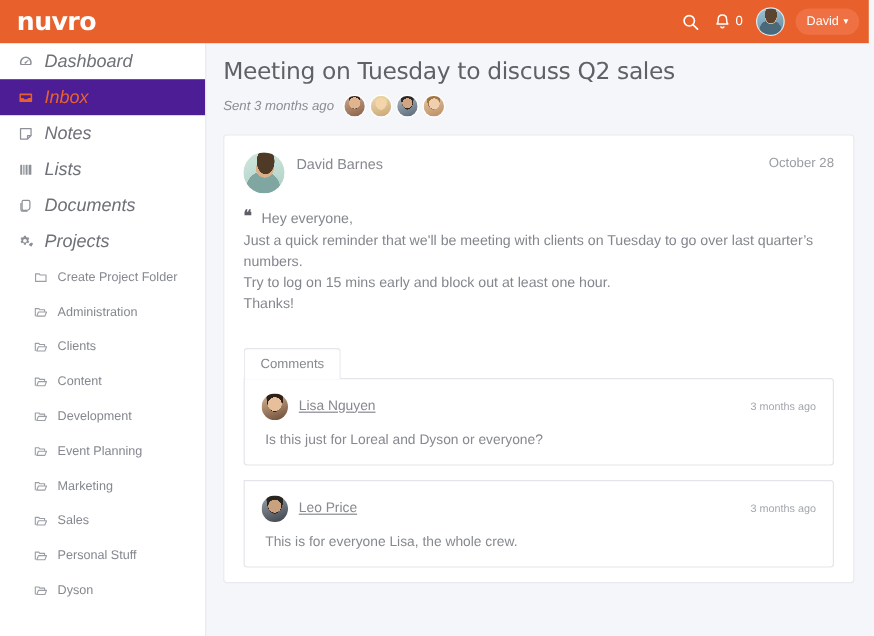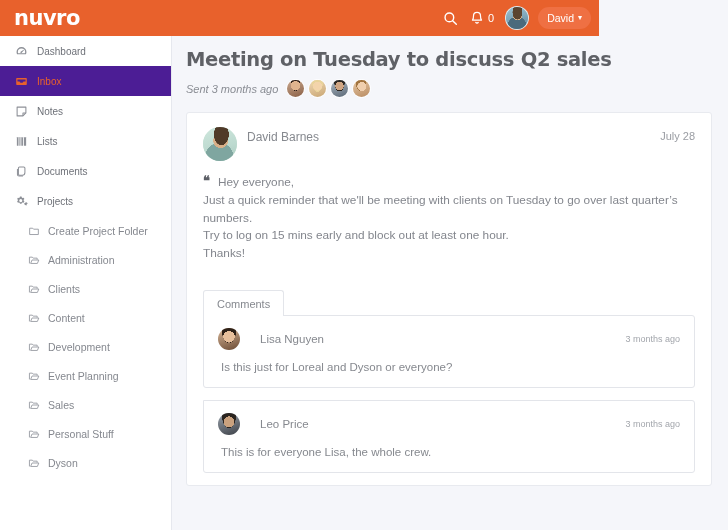--- a/index.html
+++ b/index.html
@@ -7,21 +7,21 @@
     width: 728px; height: 530px;
     overflow: hidden;
     background: #f5f6fa;
     font-family: "Liberation Sans", sans-serif;
     -webkit-font-smoothing: antialiased;
   }
 
   
   .topbar {
     position: absolute; top: 0; left: 0;
-    width: 599px; height: 36px;
+    width: 724px; height: 36px;
     background: #e8612c;
     display: flex; align-items: center;
     z-index: 20;
   }
   .logo {
     margin-left: 14px;
     color: #ffffff;
     font-size: 21px;
     font-weight: bold;
     letter-spacing: -0.5px;
@@ -68,21 +68,22 @@
     border-right: 1px solid #e6e8ee;
     overflow: hidden;
   }
   .nav-item {
     display: flex; align-items: center;
     height: 30px;
     padding-left: 14px;
     gap: 9px;
     cursor: pointer;
     color: #6e7178;
-    font-size: 10px;
+    font-size: 15px;
+    font-style: italic;
   }
   .nav-item.active { color: #e8612c; background: #4c1d95; }
   .nav-item .ni-icon {
     width: 14px; height: 14px; flex: none;
     display: flex; align-items: center; justify-content: center;
     color: #8d9097;
   }
   .nav-item.active .ni-icon { color: #e8612c; }
   .nav-item svg { display: block; }
   .nav-sub {
@@ -100,21 +101,21 @@
   
   .main {
     position: absolute; top: 36px; left: 172px;
     width: 556px; height: 494px;
     overflow: hidden;
   }
   .page-head { padding: 12px 18px 0 14px; }
   .page-title {
     color: #5f6166;
     font-size: 19.5px;
-    font-weight: bold;
+    font-weight: normal;
     letter-spacing: -0.3px;
     font-family: "DejaVu Sans", sans-serif;
     line-height: 1.25;
   }
   .subline {
     display: flex; align-items: center; gap: 8px;
     margin-top: 7px;
   }
   .sent-text {
     color: #8a8d94; font-size: 11px; font-style: italic;
@@ -179,21 +180,21 @@
     border-radius: 0 3px 3px 3px;
     background: #ffffff;
     margin-bottom: 12px;
     padding: 12px 14px 14px 14px;
   }
   .c-head { display: flex; align-items: center; }
   .c-av {
     width: 22px; height: 22px; border-radius: 50%;
     overflow: hidden; position: relative; flex: none;
   }
-  .c-name { margin-left: 20px; color: #86898f; font-size: 11.5px; }
+  .c-name { margin-left: 9px; color: #86898f; font-size: 11.5px; text-decoration: underline; }
   .c-time { margin-left: auto; color: #a3a6ac; font-size: 9px; }
   .c-body { color: #86898f; font-size: 11.5px; margin-top: 11px; margin-left: 3px; }
 
   
   .ph { position: absolute; inset: 0; }
   .ph::before, .ph::after { content: ""; position: absolute; }
 </style>
 </head>
 <body>
 
@@ -346,20 +347,29 @@
   <div class="nav-sub">
     <span class="ni-icon">
       <svg width="12" height="12" viewBox="0 0 16 16" fill="none" stroke="currentColor" stroke-width="1.25" stroke-linejoin="round">
         <path d="M1.9 12.6V4.2h3.9l1.1 1.3h5.3v2.1"></path>
           <path d="M3.5 12.6l1.9-4.6h9l-1.9 4.6z"></path>
       </svg>
     </span>
     <span>Event Planning</span>
   </div>
 
+  <div class="nav-sub">
+    <span class="ni-icon">
+      <svg width="12" height="12" viewBox="0 0 16 16" fill="none" stroke="currentColor" stroke-width="1.25" stroke-linejoin="round">
+        <path d="M1.9 12.6V4.2h3.9l1.1 1.3h5.3v2.1"></path>
+          <path d="M3.5 12.6l1.9-4.6h9l-1.9 4.6z"></path>
+      </svg>
+    </span>
+    <span>Marketing</span>
+  </div>
 
 
   <div class="nav-sub">
     <span class="ni-icon">
       <svg width="12" height="12" viewBox="0 0 16 16" fill="none" stroke="currentColor" stroke-width="1.25" stroke-linejoin="round">
         <path d="M1.9 12.6V4.2h3.9l1.1 1.3h5.3v2.1"></path>
           <path d="M3.5 12.6l1.9-4.6h9l-1.9 4.6z"></path>
       </svg>
     </span>
     <span>Sales</span>
@@ -415,21 +425,21 @@
 
   <div class="card">
 
     <div class="msg-head">
       <span class="msg-av">
         <span class="ph" style="background:linear-gradient(165deg,#cfe7dd 0%,#bcd9cf 60%,#a9cabe 100%)"></span>
         <span class="ph" style="background:radial-gradient(circle at 52% 40%,#d9b089 0 27%,transparent 28%),radial-gradient(circle at 48% 88%,#7fa6a0 0 40%,transparent 41%)"></span>
         <span class="ph" style="background:radial-gradient(ellipse at 54% 22%,#4f3a28 0 28%,transparent 29%)"></span>
       </span>
       <span class="msg-author">David Barnes</span>
-      <span class="msg-date">July 28</span>
+      <span class="msg-date">October 28</span>
     </div>
 
     <div class="quote-line">
       <span class="quote-glyph">❝</span>
       <span class="msg-p first">Hey everyone,</span>
     </div>
 
     <div class="msg-p">Just a quick reminder that we'll be meeting with clients on Tuesday to go over last quarter’s numbers.</div>
     <div class="msg-p">Try to log on 15 mins early and block out at least one hour.</div>
     <div class="msg-p">Thanks!</div>

